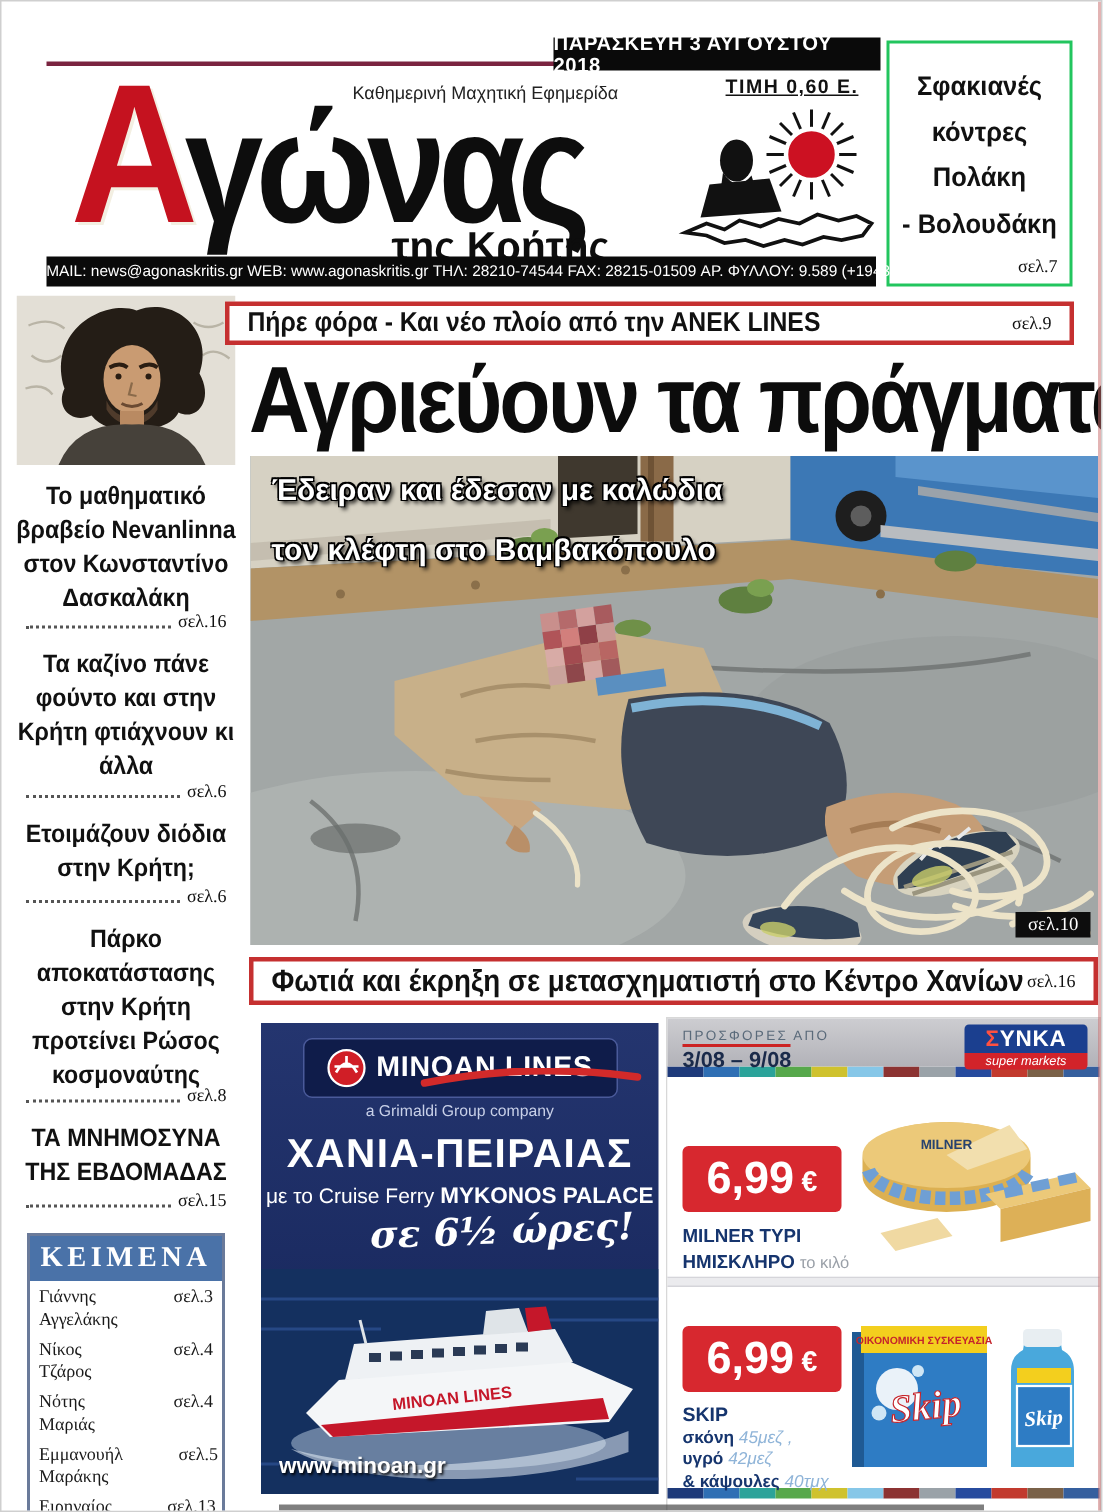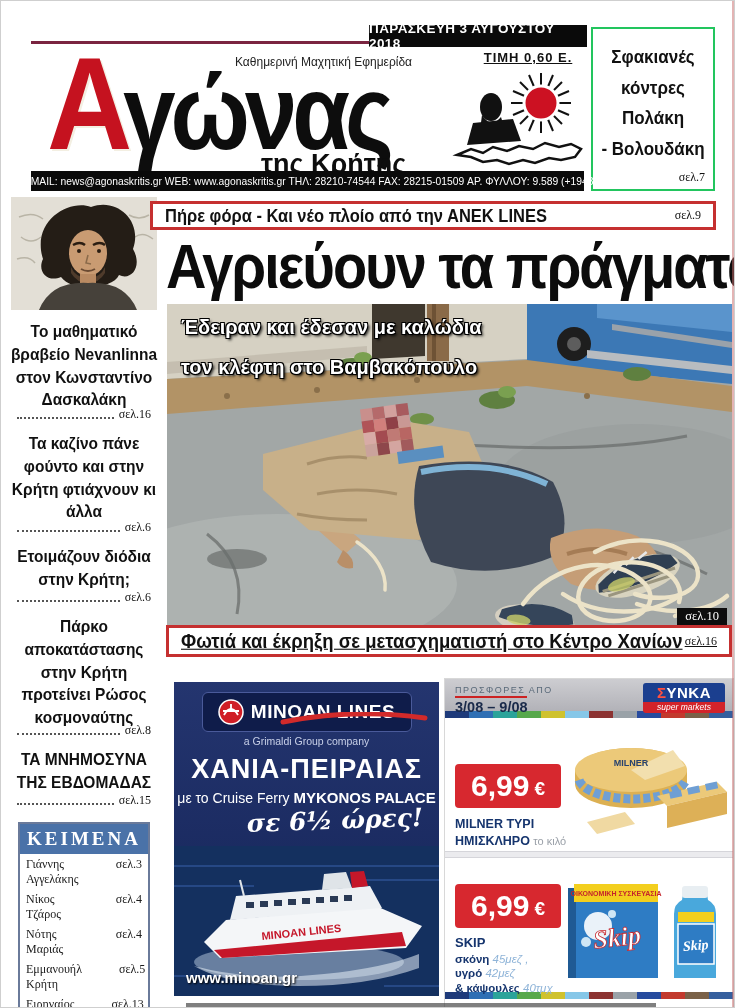--- a/index.html
+++ b/index.html
@@ -37,21 +37,21 @@
   .pageref .pg{font-family:"Liberation Serif",serif;font-size:12px;}
   #keimena{margin:14px auto 0 auto;width:128px;border:2px solid #6a7a9a;background:#fff;}
   #keimena .k-head{background:#4a72a8;color:#fff;font-family:"Liberation Serif",serif;font-weight:bold;
                    font-size:19px;text-align:center;letter-spacing:3px;padding:4px 0;}
   #keimena .k-row{display:flex;justify-content:space-between;font-family:"Liberation Serif",serif;
                   font-size:12px;padding:3px 6px 2px 6px;color:#1a1a1a;gap:37px;}
 
   
   .strip{border:3px solid #c53030;background:#fff;display:flex;align-items:center;padding:0 12px;box-sizing:border-box;}
   #strip1{left:149px;top:200px;width:566px;height:29px;}
-  #strip2{left:165px;top:624px;width:566px;height:32px;text-decoration:underline;}
+  #strip2{left:165px;top:637px;width:566px;height:32px;}
   .strip-text{font-weight:bold;font-size:16.5px;transform:scaleY(1.1);transform-origin:left center;white-space:nowrap;}
   #strip2 .strip-text{font-size:18.5px;}
   .strip-pg{margin-left:auto;font-family:"Liberation Serif",serif;font-size:12px;}
   #headline{left:165px;top:229px;width:566px;text-align:center;font-size:56px;font-weight:bold;
             letter-spacing:-2px;transform:scaleY(1.12);transform-origin:top center;white-space:nowrap;color:#0c0c0c;}
   #photo{left:166px;top:303px;width:565px;height:326px;background:#a2a7a6;}
   #photo svg{display:block;}
   .caption{position:absolute;left:14px;font-weight:bold;font-size:20px;color:#fff;white-space:nowrap;
            text-shadow:-1px -1px 0 #000,1px -1px 0 #000,-1px 1px 0 #000,1px 1px 0 #000,2px 2px 3px #000;}
   #cap1{top:12px;} #cap2{top:52px;}
@@ -222,21 +222,21 @@
         </div>
       <div class="k-row">
           <span>Νίκος Τζάρος</span>
           <span>σελ.4</span>
         </div>
       <div class="k-row">
           <span>Νότης Μαριάς</span>
           <span>σελ.4</span>
         </div>
       <div class="k-row">
-          <span>Εμμανουήλ Κρήτη</span>
+          <span>Εμμανουήλ Μαράκης</span>
           <span>σελ.5</span>
         </div>
       <div class="k-row">
           <span>Ειρηναίος Μαράκης</span>
           <span>σελ.13</span>
         </div>
     </div>
   </div>
 
   <div class="abs strip" id="strip1">

